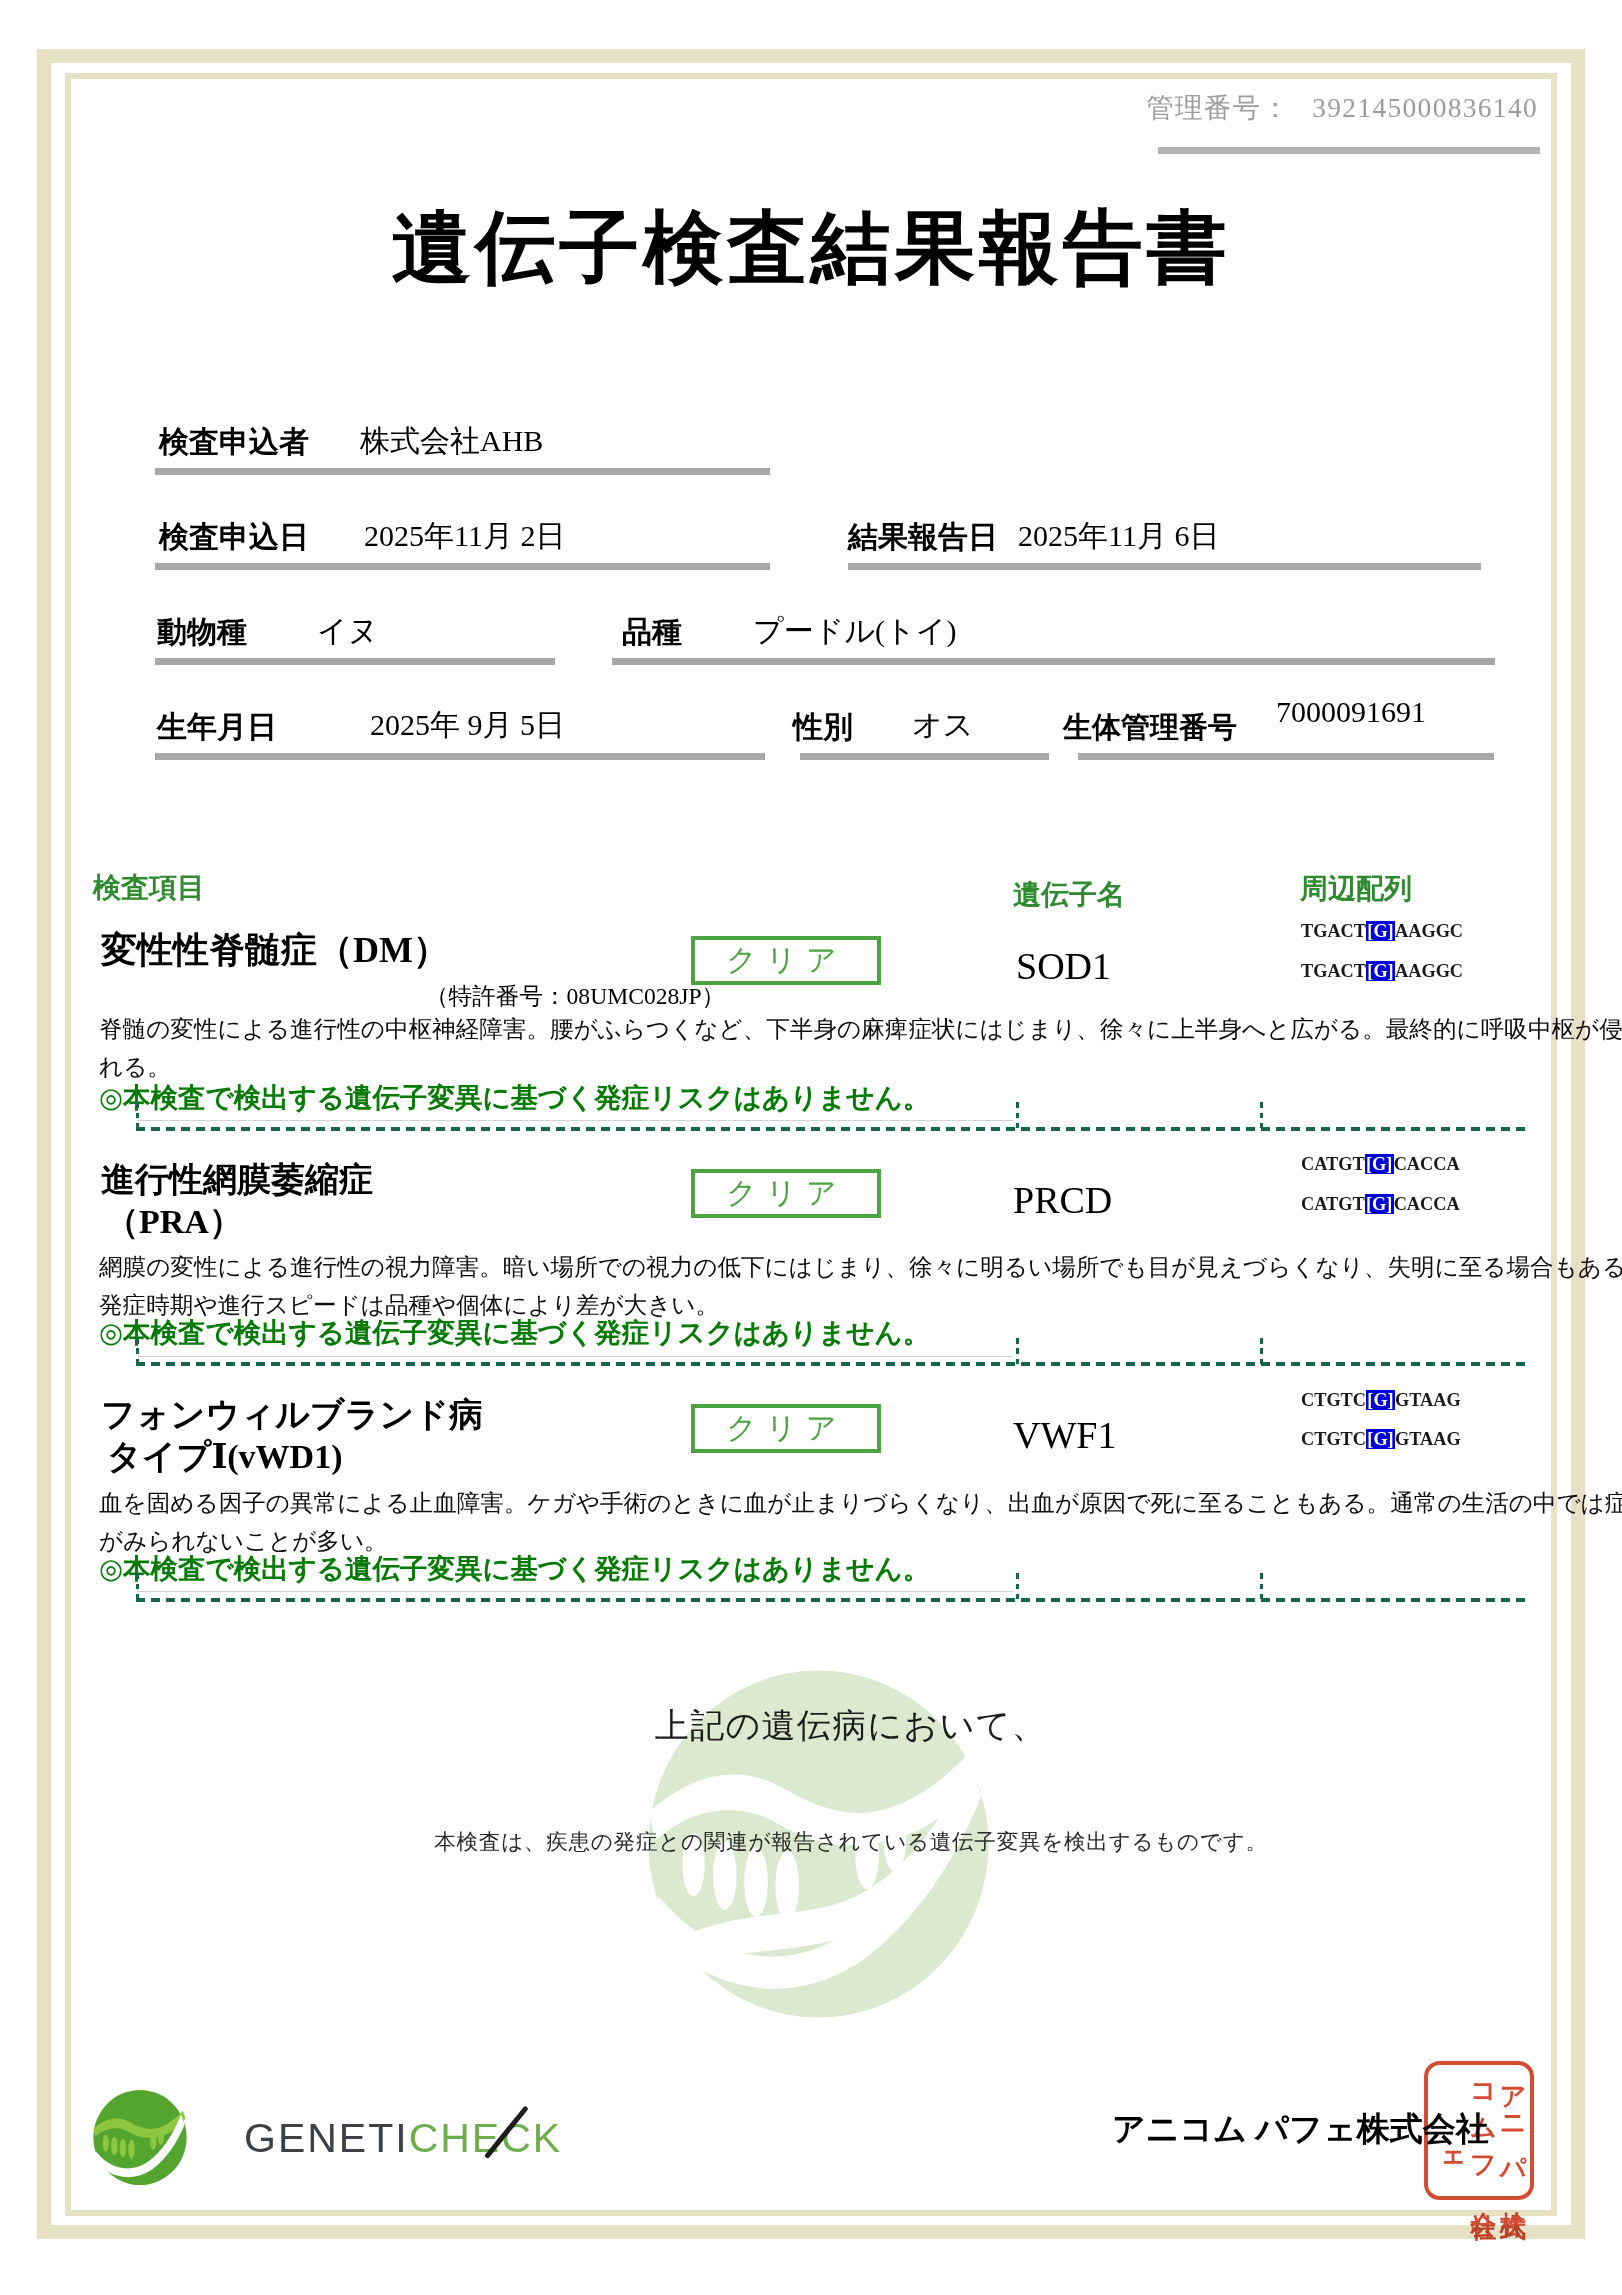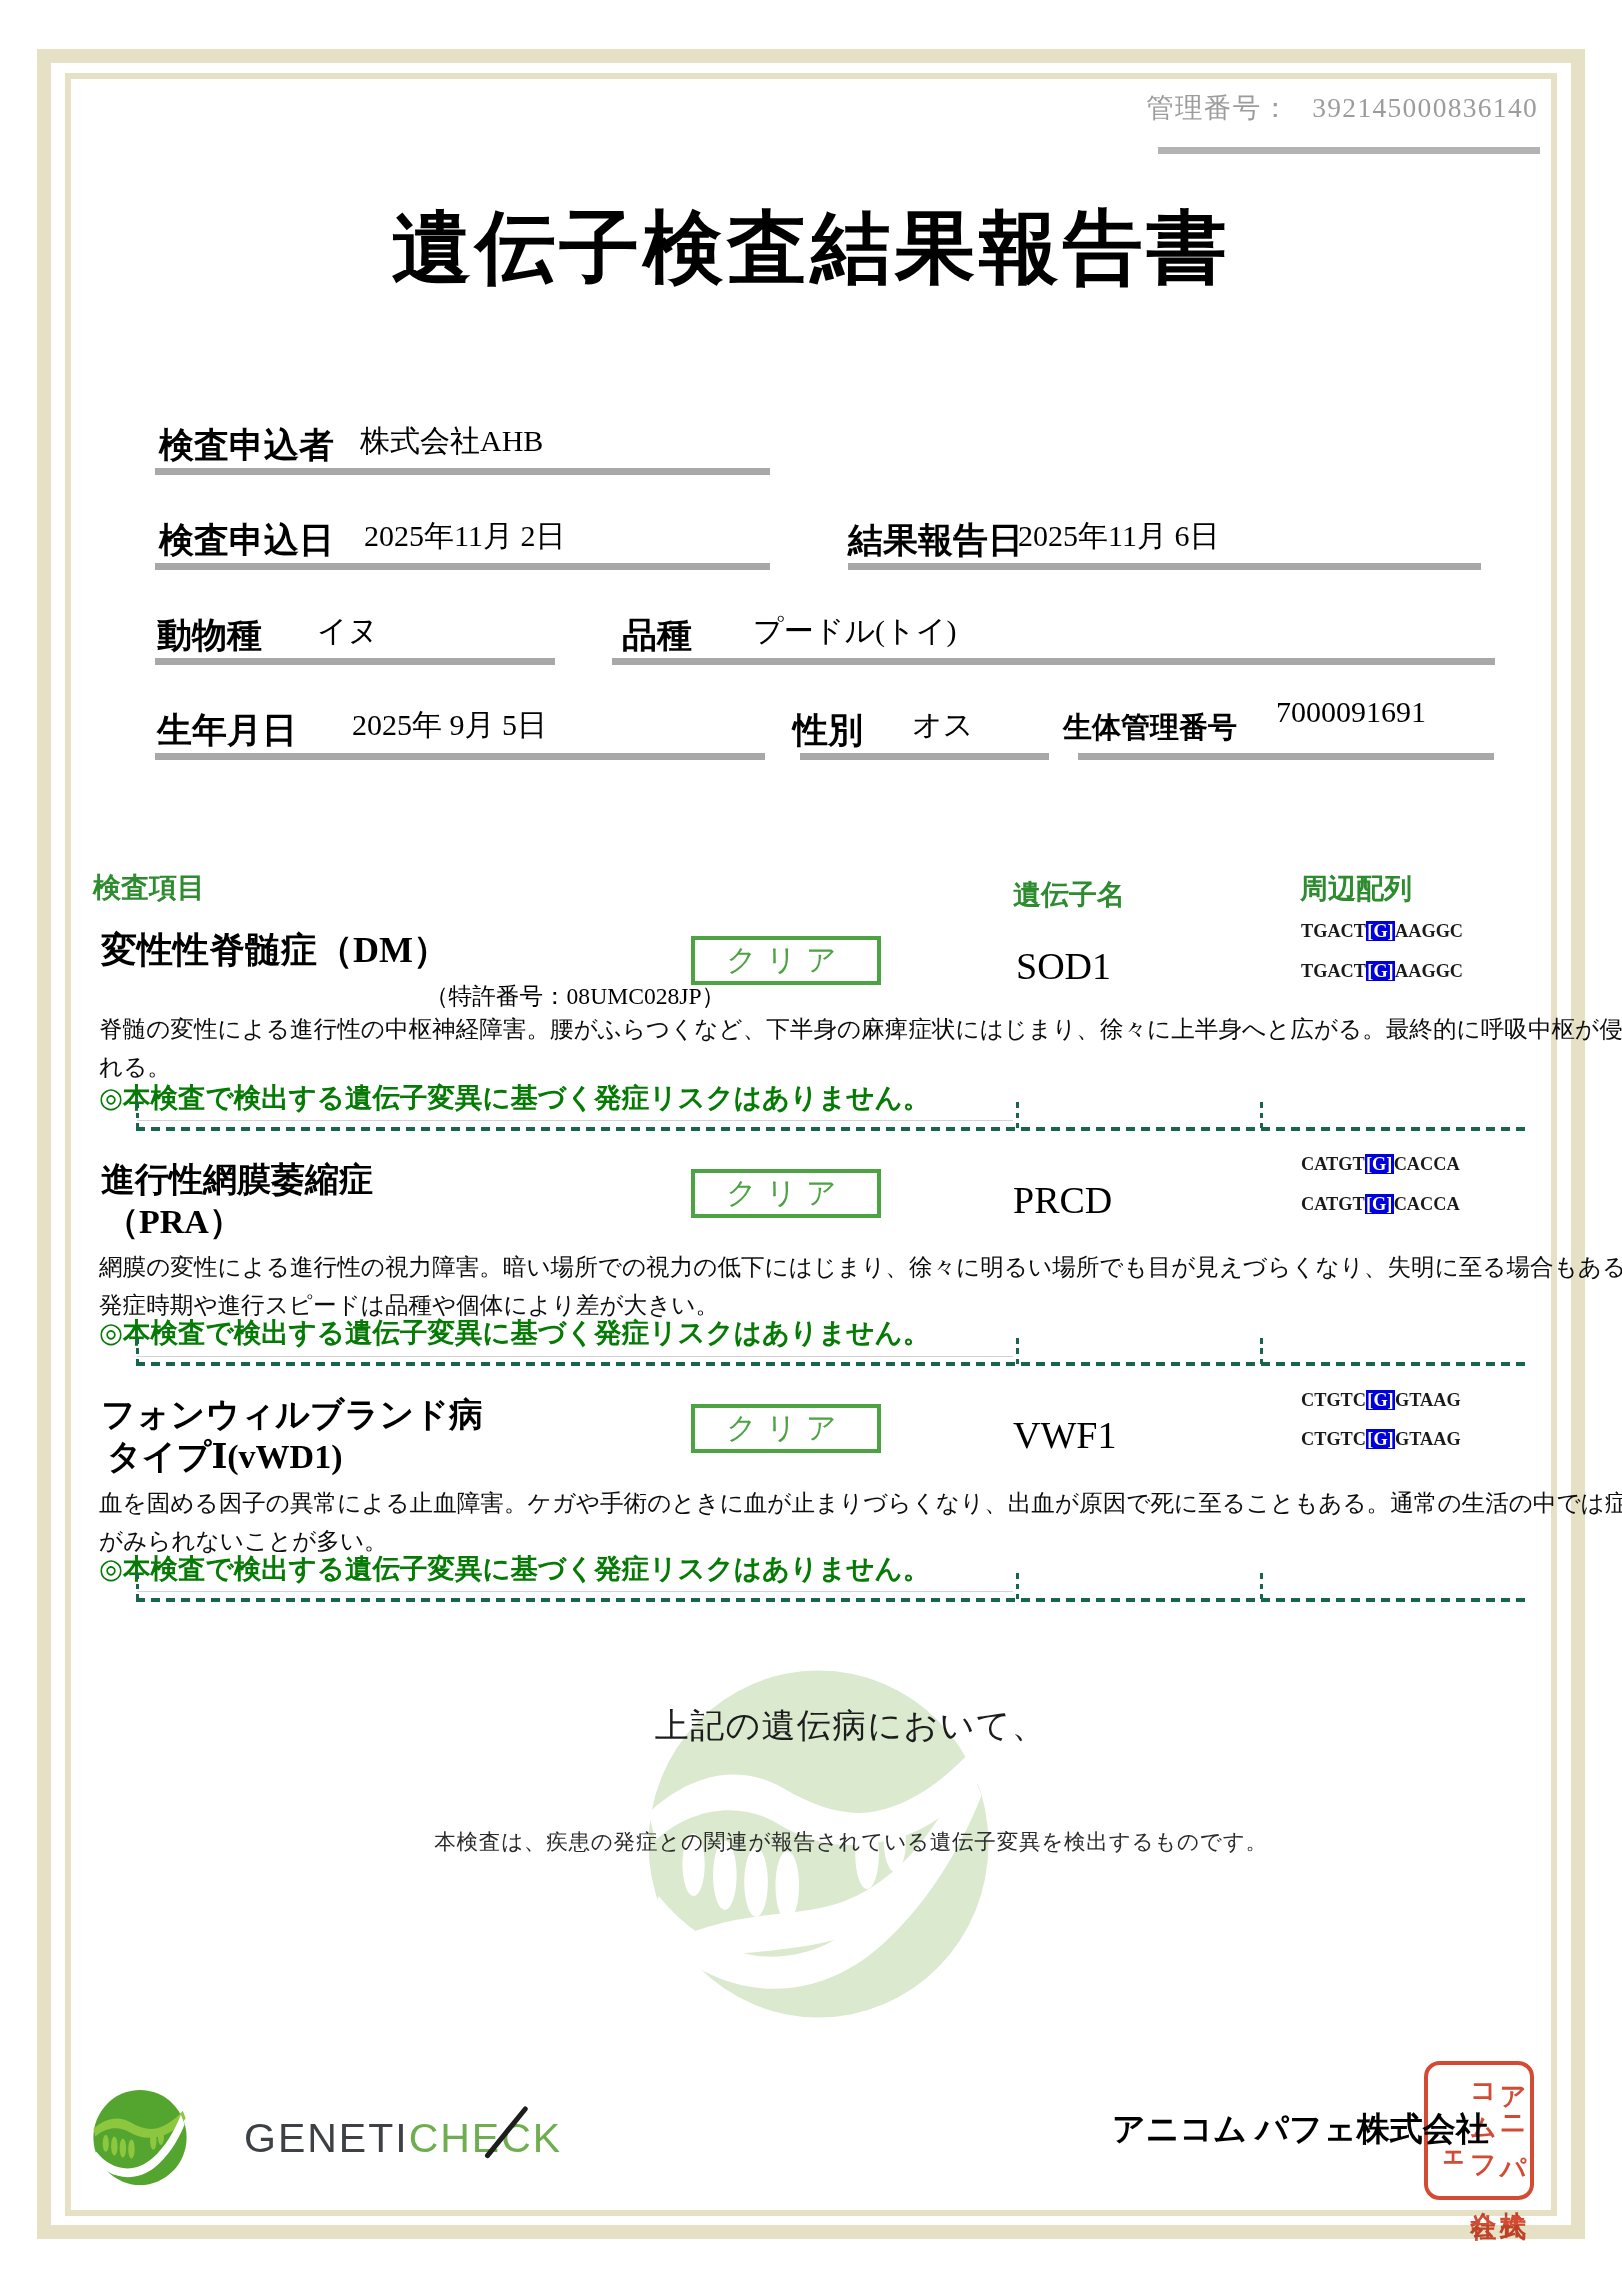--- a/index.html
+++ b/index.html
@@ -14,21 +14,21 @@
   .frame-outer{left:37px;top:49px;right:37px;bottom:56px;border:14.4px solid #e6e0c4;}
   .frame-inner{left:65px;top:73px;right:65px;bottom:79px;border:6.5px solid #e6e0c4;}
 
   
   .mgmt{top:90px;left:851px;width:687px;text-align:right;font-size:27.5px;color:#9c9c9c;letter-spacing:1.3px;}
   .mgmt .lbl{margin-right:22px;}
   .mgmt-bar{left:1158px;top:147px;width:382px;height:7.2px;background:#b3b3b3;}
   .doc-title{top:195px;left:0;width:1622px;text-align:center;font-size:80px;font-weight:bold;letter-spacing:3.9px;color:#000;}
 
   
-  .flabel{font-size:35px;font-weight:600;color:#000;white-space:nowrap;}
+  .flabel{font-size:30px;font-weight:600;color:#000;white-space:nowrap;}
   .fvalue{font-size:30px;color:#000;white-space:nowrap;}
   .fbar{height:7.2px;background:#a8a8a8;}
 
   
   .col-head{font-size:28px;font-weight:600;color:#2e8b2f;white-space:nowrap;}
   .disease{font-size:36px;font-weight:bold;color:#000;white-space:nowrap;}
   .disease2{font-size:34px;font-weight:bold;color:#000;white-space:nowrap;}
   .note{font-size:23.6px;color:#000;white-space:nowrap;}
   .clear-btn{
     width:182px;height:41px;border:4.6px solid #4ca341;background:#fff;
@@ -92,21 +92,21 @@
   <div class="abs fbar" style="left:848px;top:563px;width:633px;"></div>
 
   <div class="abs flabel" style="left:157px;top:612px;">動物種</div>
   <div class="abs fvalue" style="left:317px;top:611px;">イヌ</div>
   <div class="abs fbar" style="left:155px;top:658px;width:400px;"></div>
   <div class="abs flabel" style="left:622px;top:612px;">品種</div>
   <div class="abs fvalue" style="left:753px;top:611px;">プードル(トイ)</div>
   <div class="abs fbar" style="left:612px;top:658px;width:883px;"></div>
 
   <div class="abs flabel" style="left:157px;top:707px;">生年月日</div>
-  <div class="abs fvalue" style="left:352px;top:705px;">2025年 9月 5日</div>
+  <div class="abs fvalue" style="left:370px;top:705px;">2025年 9月 5日</div>
   <div class="abs fbar" style="left:155px;top:753px;width:610px;"></div>
   <div class="abs flabel" style="left:793px;top:707px;">性別</div>
   <div class="abs fvalue" style="left:912px;top:705px;">オス</div>
   <div class="abs fbar" style="left:800px;top:753px;width:249px;"></div>
   <div class="abs flabel" style="left:1063px;top:708px;font-size:29px;">生体管理番号</div>
   <div class="abs fvalue" style="left:1276px;top:695px;">7000091691</div>
   <div class="abs fbar" style="left:1078px;top:753px;width:416px;"></div>
 
   <div class="abs col-head" style="left:93px;top:869px;">検査項目</div>
   <div class="abs col-head" style="left:1013px;top:876px;">遺伝子名</div>

